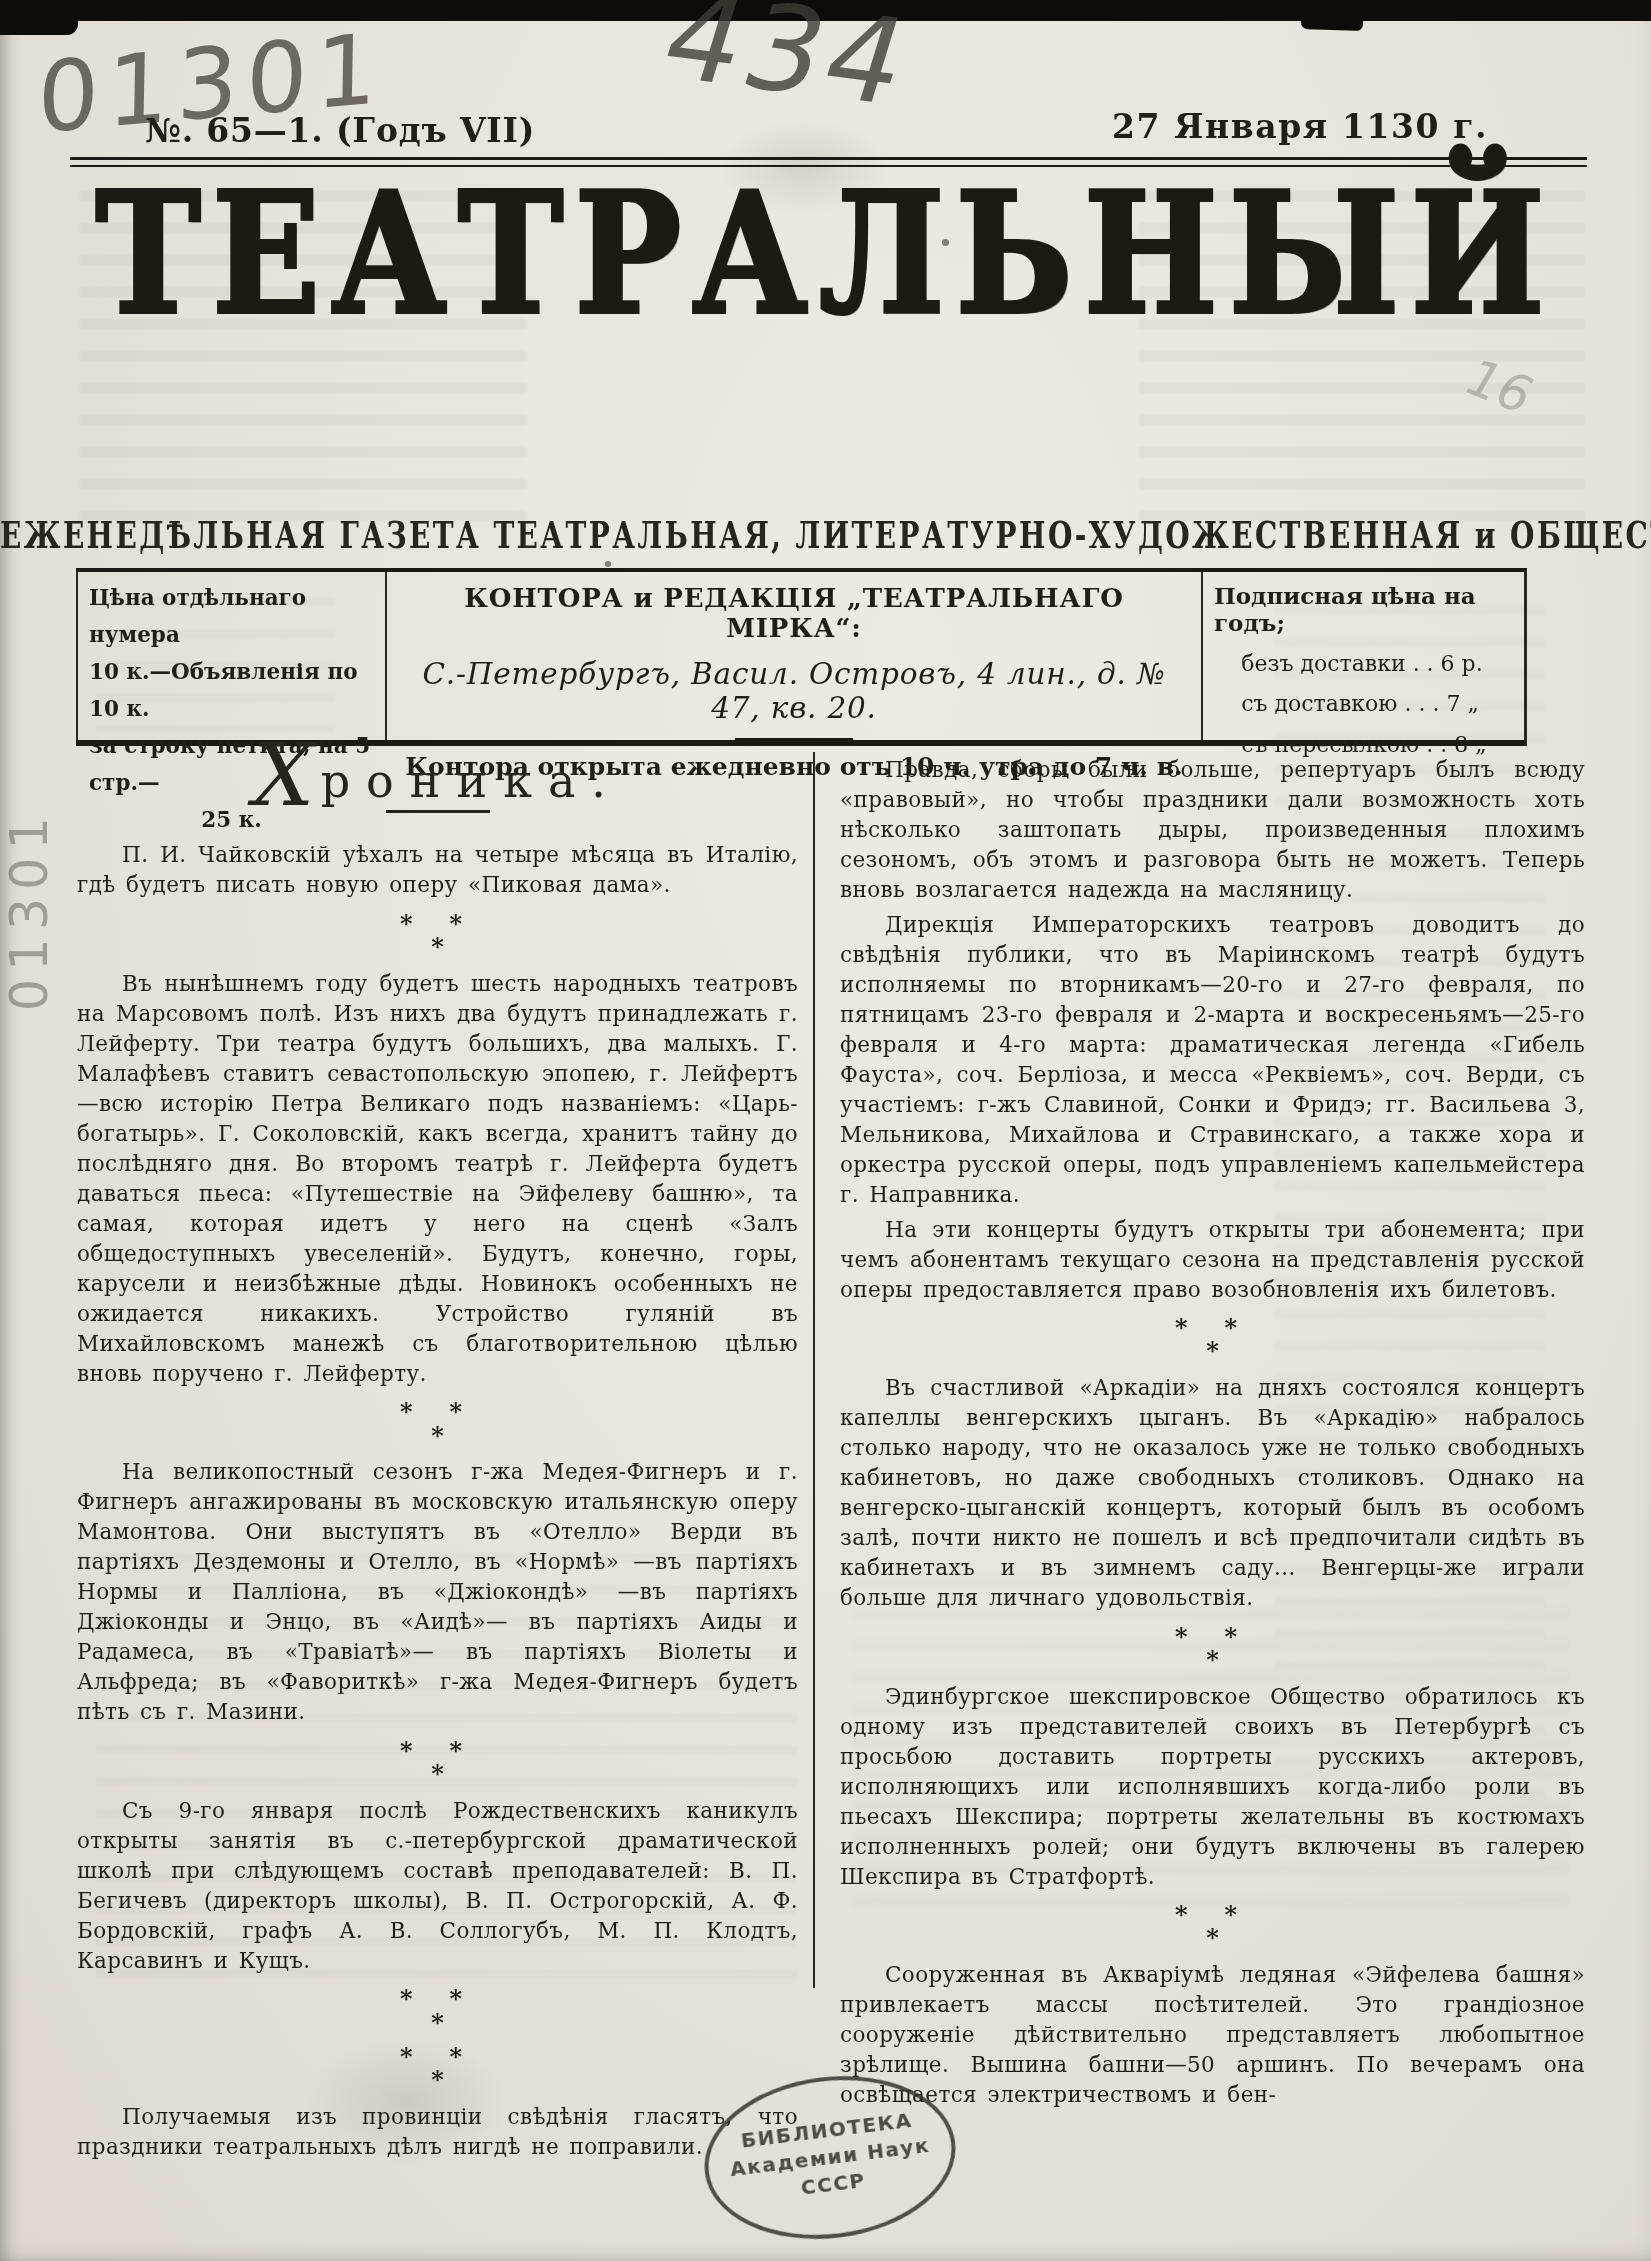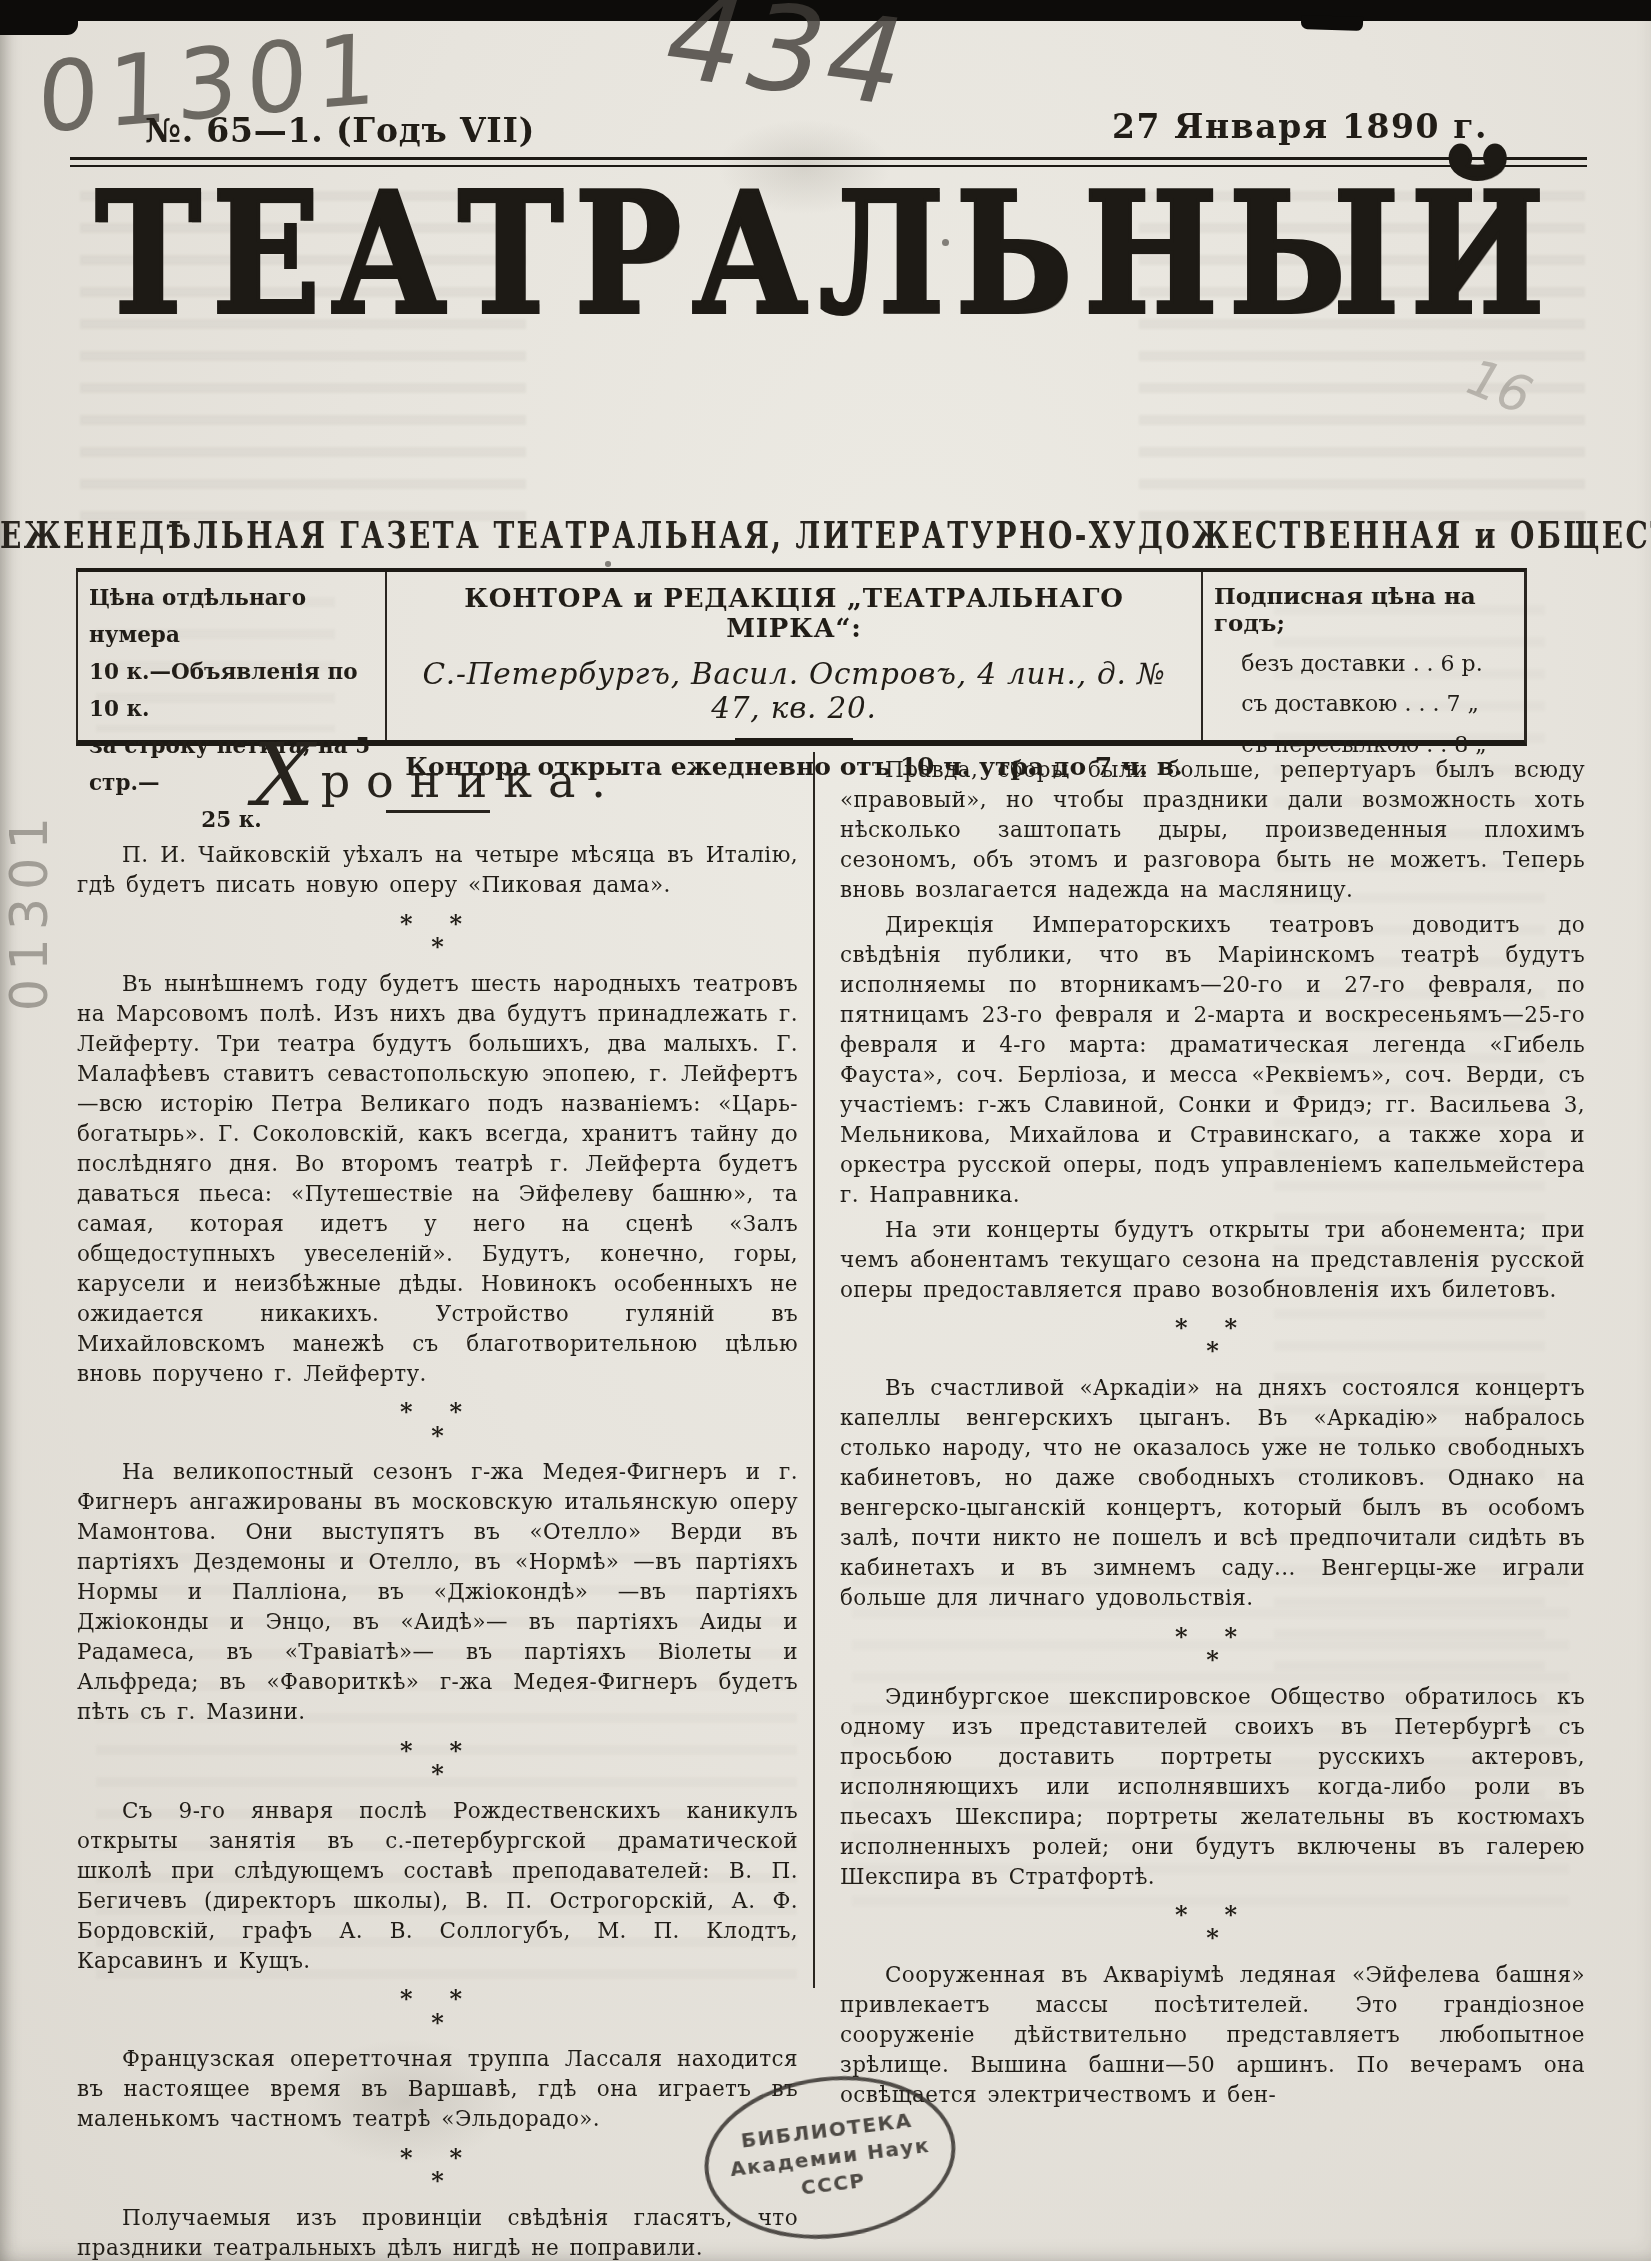--- a/index.html
+++ b/index.html
@@ -115,21 +115,21 @@
   <div class="ghost" style="left:852px;top:1576px;width:717px;height:334px;opacity:.25;"></div>
   <div class="smudge" style="left:303px;top:2038px;width:207px;height:127px;"></div>
   <div class="smudge" style="left:717px;top:119px;width:175px;height:96px;"></div>
 
   <div class="hw hw-topleft">01301</div>
   <div class="hw hw-topcenter">434</div>
   <div class="hw hw-vertical">01301</div>
   <div class="hw hw-right16">16</div>
 
   <div class="issue-no">№. 65—1. (Годъ VII)</div>
-  <div class="issue-date">27 Января 1890 г.</div>
+  <div class="issue-date">27 Января 1130 г.</div>
   <div class="double-rule"></div>
 
   <div class="mast-title">ТЕАТРАЛЬНЫЙ</div>
   <div class="tagline">ЕЖЕНЕДѢЛЬНАЯ ГАЗЕТА ТЕАТРАЛЬНАЯ, ЛИТЕРАТУРНО-ХУДОЖЕСТВЕННАЯ и ОБЩЕСТВЕННАЯ.</div>
 
   <section class="info-band">
     <div class="cell cell-price">
         <div class="list-line">Цѣна отдѣльнаго нумера</div>
         <div class="list-line">10 к.—Объявленія по 10 к.</div>
         <div class="list-line">за строку петита; на 5 стр.—</div>
@@ -169,21 +169,20 @@
       <p class="para">На великопостный сезонъ г-жа Медея-Фигнеръ и г. Фигнеръ ангажированы въ московскую итальянскую оперу Мамонтова. Они выступятъ въ «Отелло» Верди въ партіяхъ Дездемоны и Отелло, въ «Нормѣ» —въ партіяхъ Нормы и Палліона, въ «Джіокондѣ» —въ партіяхъ Джіоконды и Энцо, въ «Аидѣ»— въ партіяхъ Аиды и Радамеса, въ «Травіатѣ»— въ партіяхъ Віолеты и Альфреда; въ «Фавориткѣ» г-жа Медея-Фигнеръ будетъ пѣть съ г. Мазини.</p>
       <div class="asterism">
         <div>* *</div>
         <div>*</div>
       </div>
       <p class="para">Съ 9-го января послѣ Рождественскихъ каникулъ открыты занятія въ с.-петербургской драматической школѣ при слѣдующемъ составѣ преподавателей: В. П. Бегичевъ (директоръ школы), В. П. Острогорскій, А. Ф. Бордовскій, графъ А. В. Соллогубъ, М. П. Клодтъ, Карсавинъ и Кущъ.</p>
       <div class="asterism">
         <div>* *</div>
         <div>*</div>
       </div>
-      <p class="para">Французская оперетточная труппа Лассаля находится въ настоящее время въ Варшавѣ, гдѣ она играетъ въ маленькомъ частномъ театрѣ «Эльдорадо».</p>
       <div class="asterism">
         <div>* *</div>
         <div>*</div>
       </div>
       <p class="para">Получаемыя изъ провинціи свѣдѣнія гласятъ, что праздники театральныхъ дѣлъ нигдѣ не поправили.</p>
     </div>
 
   <div class="col col-right" id="right-column">
       <p class="para">Правда, сборы были больше, репертуаръ былъ всюду «правовый», но чтобы праздники дали возможность хоть нѣсколько заштопать дыры, произведенныя плохимъ сезономъ, объ этомъ и разговора быть не можетъ. Теперь вновь возлагается надежда на масляницу.</p>
       <p class="para">Дирекція Императорскихъ театровъ доводитъ до свѣдѣнія публики, что въ Маріинскомъ театрѣ будутъ исполняемы по вторникамъ—20-го и 27-го февраля, по пятницамъ 23-го февраля и 2-марта и воскресеньямъ—25-го февраля и 4-го марта: драматическая легенда «Гибель Фауста», соч. Берліоза, и месса «Реквіемъ», соч. Верди, съ участіемъ: г-жъ Славиной, Сонки и Фридэ; гг. Васильева 3, Мельникова, Михайлова и Стравинскаго, а также хора и оркестра русской оперы, подъ управленіемъ капельмейстера г. Направника.</p>

